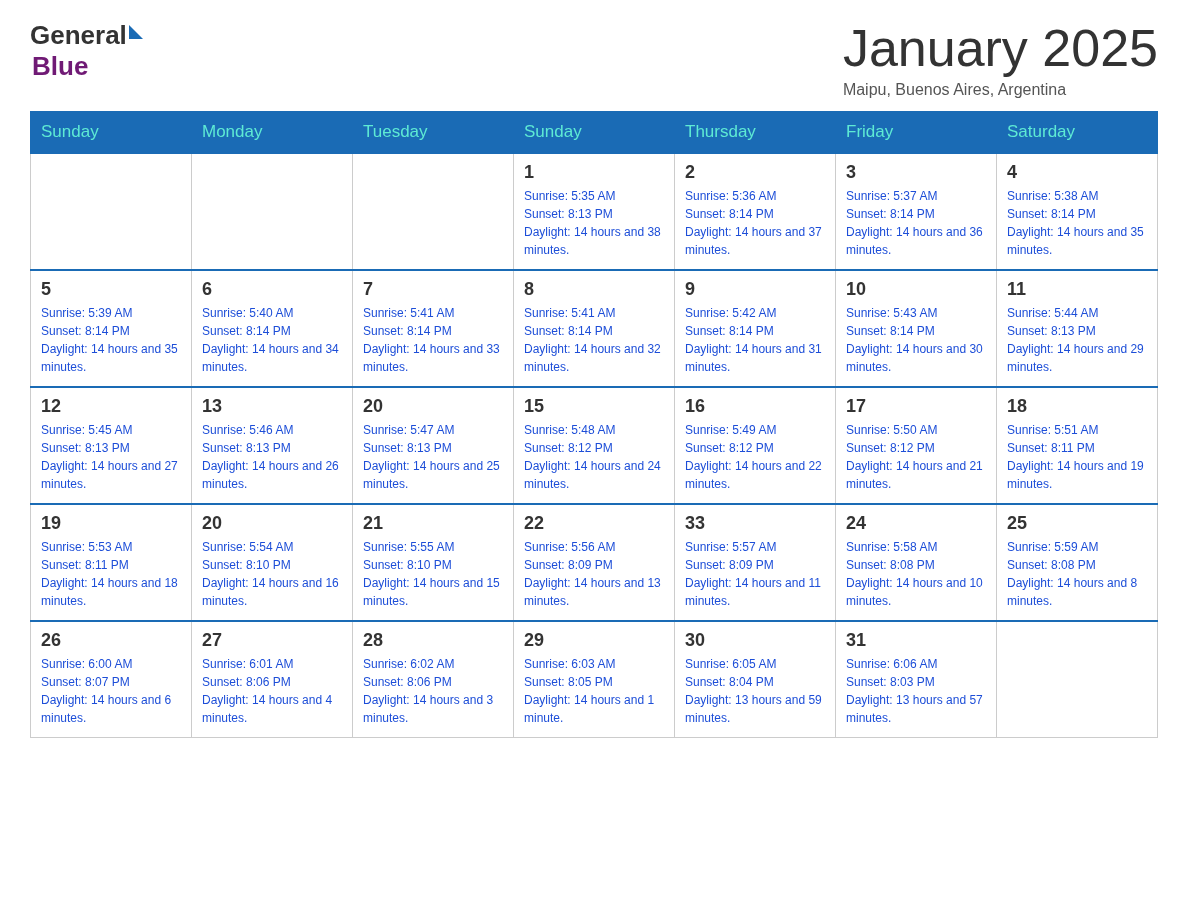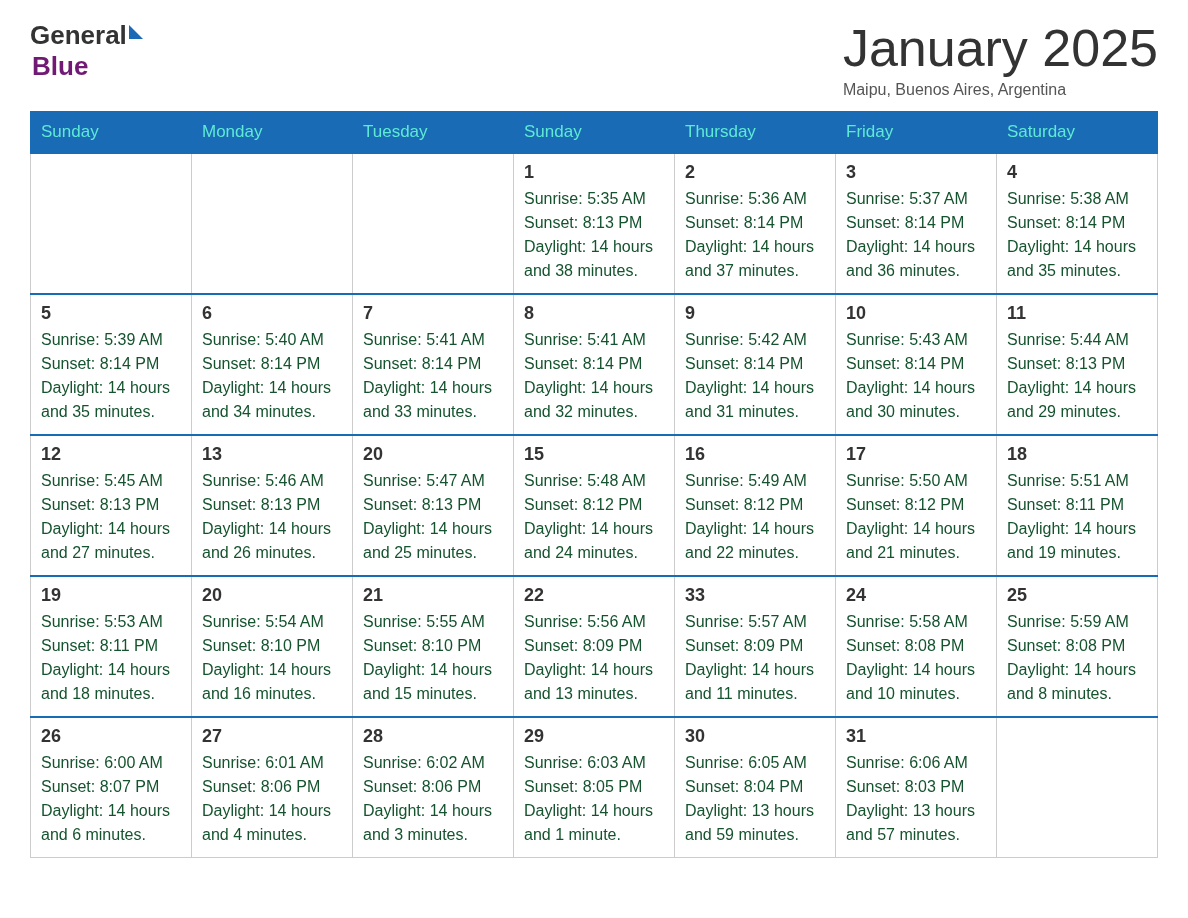--- a/index.html
+++ b/index.html
@@ -86,22 +86,22 @@
       min-height: 110px;
     }
     .day-number {
       font-size: 18px;
       font-weight: bold;
       color: #333;
       margin-bottom: 4px;
       display: block;
     }
     .day-info {
-      color: #14532d;
-      font-size: 16px;
+      color: #1d4ed8;
+      font-size: 12px;
       line-height: 1.5;
     }
     .empty-cell {
       background: #fff;
       border-top: 2px solid #1a6bb5;
     }
     .last-row td {
       border-bottom: 1px solid #ccc;
       margin-left: 36px;
     }

